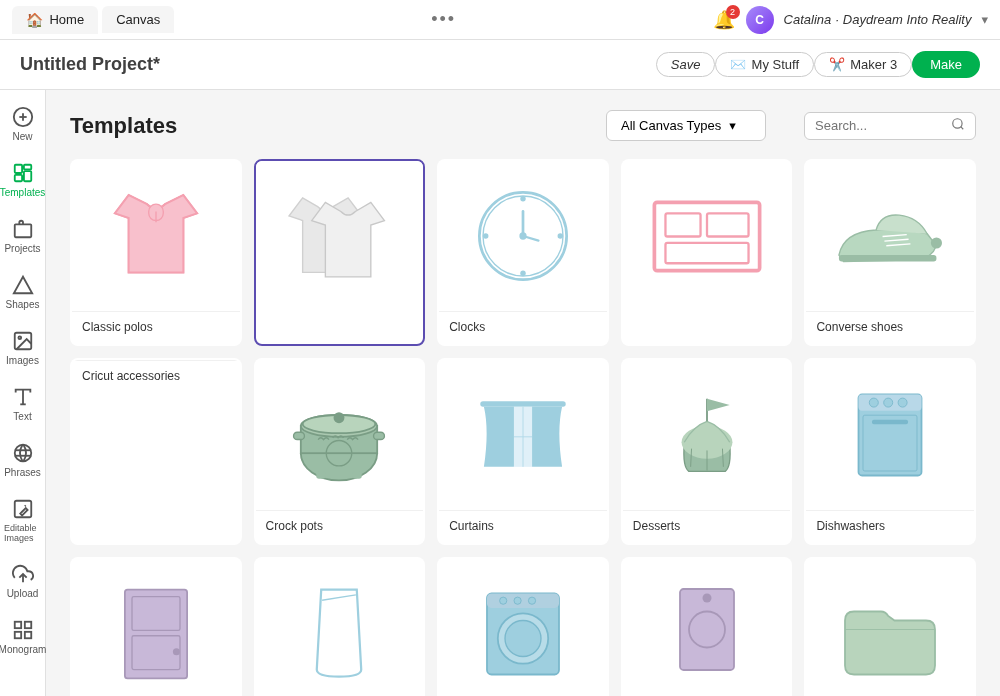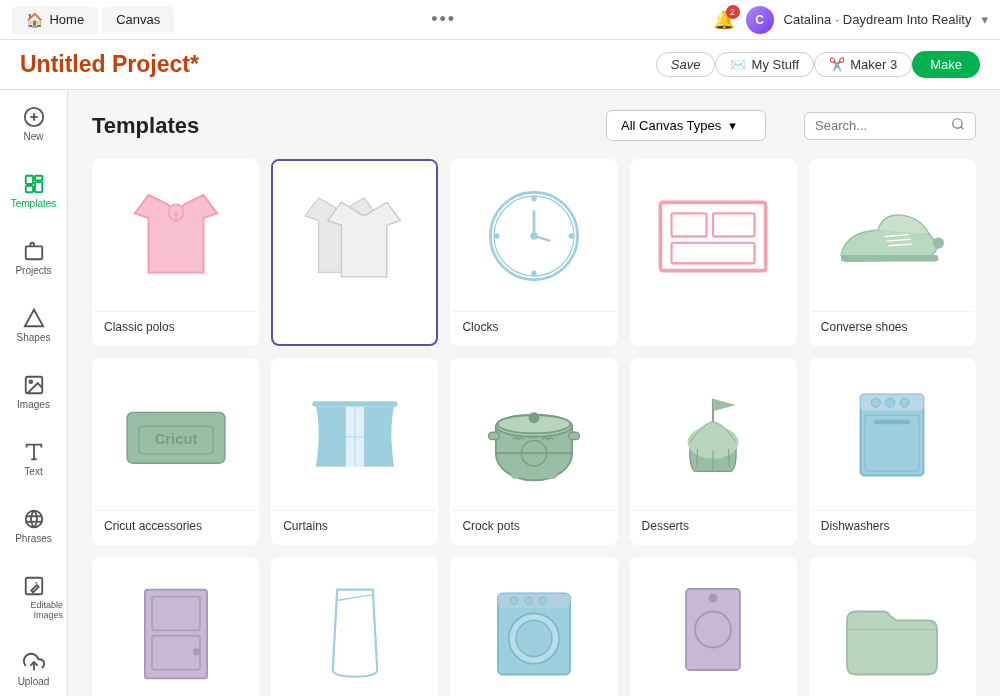--- a/index.html
+++ b/index.html
@@ -43,47 +43,47 @@
       background: #e53935; color: #fff; border-radius: 50%;
       width: 14px; height: 14px; font-size: 9px;
       display: flex; align-items: center; justify-content: center;
     }
     .avatar {
       width: 28px; height: 28px; border-radius: 50%;
       background: linear-gradient(135deg, #a78bfa, #7c3aed);
       display: flex; align-items: center; justify-content: center;
       color: #fff; font-size: 12px; font-weight: 600;
     }
-    .user-name { font-size: 13px; color: #333; }
+    .user-name { font-size: 13px; color: #333; font-style: italic; }
     .dots-icon { font-size: 18px; color: #777; cursor: pointer; letter-spacing: 2px; }
 
     
     .project-bar {
       height: 50px;
       background: #fff;
       border-bottom: 1px solid #e0e0e0;
       display: flex;
       align-items: center;
       padding: 0 20px;
     }
-    .project-title { font-size: 23px; font-weight: 600; color: #c2410c; }
+    .project-title { font-size: 18px; font-weight: 600; color: #404040; }
 
     
     .main-layout { display: flex; height: calc(696px - 40px - 50px); }
 
     
     .sidebar {
-      width: 68px;
+      width: 46px;
       background: #fff;
       border-right: 1px solid #e0e0e0;
       display: flex;
       flex-direction: column;
       align-items: center;
       padding-top: 8px;
-      gap: 15px;
+      gap: 4px;
     }
     .sidebar-item {
       display: flex; flex-direction: column; align-items: center;
       padding: 8px 4px; cursor: pointer; width: 100%;
       font-size: 10px; color: #555; gap: 3px;
     }
     .sidebar-item.active { color: #00b14f; }
     .sidebar-item svg { width: 22px; height: 22px; }
 
     
@@ -248,21 +248,21 @@
       </svg>
       <span>Phrases</span>
     </div>
 
     <div class="sidebar-item">
       <svg viewBox="0 0 24 24" fill="none" stroke="#555" stroke-width="2">
         <rect x="3" y="3" width="18" height="18" rx="2"></rect>
         <path d="M9 17l2-2 4-4 2 2-4 4-2 2-2-2z"></path>
           <line x1="14" y1="9" x2="15" y2="8"></line>
       </svg>
-      <span style="font-size:9px;text-align:right;">Editable Images</span>
+      <span style="font-size:9px;text-align:left;">Editable Images</span>
     </div>
 
     <div class="sidebar-item">
       <svg viewBox="0 0 24 24" fill="none" stroke="#555" stroke-width="2">
         <polyline points="16,16 12,12 8,16"></polyline>
           <line x1="12" y1="12" x2="12" y2="21"></line>
         <path d="M20.39 18.39A5 5 0 0 0 18 9h-1.26A8 8 0 1 0 3 16.3"></path>
       </svg>
       <span>Upload</span>
     </div>
@@ -367,47 +367,21 @@
             <line x1="64" y1="50" x2="90" y2="48" stroke="#fff" stroke-width="1.5"></line>
             <line x1="66" y1="55" x2="92" y2="53" stroke="#fff" stroke-width="1.5"></line>
             <circle cx="120" cy="52" r="6" fill="#9abda5"></circle>
             <rect x="15" y="65" width="105" height="7" rx="3" fill="#9abda5"></rect>
           </svg>
         </div>
         <div class="card-label">Converse shoes</div>
       </div>
 
       <div class="template-card">
-        <div class="card-image">
-          <svg viewBox="0 0 130 90" width="120" height="85">
-            <rect x="12" y="20" width="106" height="55" rx="6" fill="#9abda5" stroke="#7a9d85" stroke-width="1.5"></rect>
-            <text x="65" y="54" text-anchor="middle" font-family="sans-serif" font-size="16" font-weight="bold" fill="#7a9d85">Cricut</text>
-            <rect x="25" y="35" width="80" height="30" rx="4" fill="none" stroke="#7a9d85" stroke-width="1"></rect>
-          </svg>
-        </div>
         <div class="card-label">Cricut accessories</div>
-      </div>
-
-      <div class="template-card">
-        <div class="card-image">
-          <svg viewBox="0 0 110 110" width="100" height="100">
-
-            <rect x="8" y="18" width="94" height="6" rx="3" fill="#9ecfdf"></rect>
-
-            <path d="M12,24 Q18,50 12,90 L45,90 Q50,50 45,24 Z" fill="#9ecfdf"></path>
-
-            <path d="M98,24 Q92,50 98,90 L65,90 Q60,50 65,24 Z" fill="#9ecfdf"></path>
-
-            <rect x="45" y="24" width="20" height="66" fill="#e0f0f8"></rect>
-
-            <line x1="55" y1="24" x2="55" y2="90" stroke="#b0d8e8" stroke-width="1"></line>
-            <line x1="45" y1="57" x2="65" y2="57" stroke="#b0d8e8" stroke-width="1"></line>
-          </svg>
-        </div>
-        <div class="card-label">Curtains</div>
       </div>
 
       <div class="template-card">
         <div class="card-image">
           <svg viewBox="0 0 110 110" width="100" height="100">
             <ellipse cx="55" cy="75" rx="42" ry="30" fill="#9abda5" stroke="#7a9d85" stroke-width="2"></ellipse>
             <rect x="13" y="45" width="84" height="30" fill="#9abda5" stroke="#7a9d85" stroke-width="2"></rect>
             <ellipse cx="55" cy="45" rx="42" ry="12" fill="#aac8b0" stroke="#7a9d85" stroke-width="2"></ellipse>
 
             <ellipse cx="55" cy="43" rx="40" ry="10" fill="#b8d4bc" stroke="#7a9d85" stroke-width="2"></ellipse>
@@ -419,20 +393,39 @@
 
             <rect x="5" y="52" width="12" height="8" rx="4" fill="#9abda5" stroke="#7a9d85" stroke-width="1.5"></rect>
             <rect x="93" y="52" width="12" height="8" rx="4" fill="#9abda5" stroke="#7a9d85" stroke-width="1.5"></rect>
 
             <rect x="30" y="95" width="10" height="8" rx="3" fill="#9abda5"></rect>
             <rect x="70" y="95" width="10" height="8" rx="3" fill="#9abda5"></rect>
             <circle cx="55" cy="75" r="14" fill="none" stroke="#7a9d85" stroke-width="1.5"></circle>
           </svg>
         </div>
         <div class="card-label">Crock pots</div>
+      </div>
+
+      <div class="template-card">
+        <div class="card-image">
+          <svg viewBox="0 0 110 110" width="100" height="100">
+
+            <rect x="8" y="18" width="94" height="6" rx="3" fill="#9ecfdf"></rect>
+
+            <path d="M12,24 Q18,50 12,90 L45,90 Q50,50 45,24 Z" fill="#9ecfdf"></path>
+
+            <path d="M98,24 Q92,50 98,90 L65,90 Q60,50 65,24 Z" fill="#9ecfdf"></path>
+
+            <rect x="45" y="24" width="20" height="66" fill="#e0f0f8"></rect>
+
+            <line x1="55" y1="24" x2="55" y2="90" stroke="#b0d8e8" stroke-width="1"></line>
+            <line x1="45" y1="57" x2="65" y2="57" stroke="#b0d8e8" stroke-width="1"></line>
+          </svg>
+        </div>
+        <div class="card-label">Curtains</div>
       </div>
 
       <div class="template-card">
         <div class="card-image">
           <svg viewBox="0 0 110 110" width="100" height="100">
 
             <path d="M30,65 Q28,90 35,95 L75,95 Q82,90 80,65 Z" fill="#9abda5" stroke="#7a9d85" stroke-width="1.5"></path>
 
             <ellipse cx="55" cy="63" rx="28" ry="18" fill="#b8d4bc"></ellipse>
             <path d="M30,63 Q40,45 55,40 Q70,45 80,63" fill="#b8d4bc" stroke="#9abda5" stroke-width="1.5"></path>

